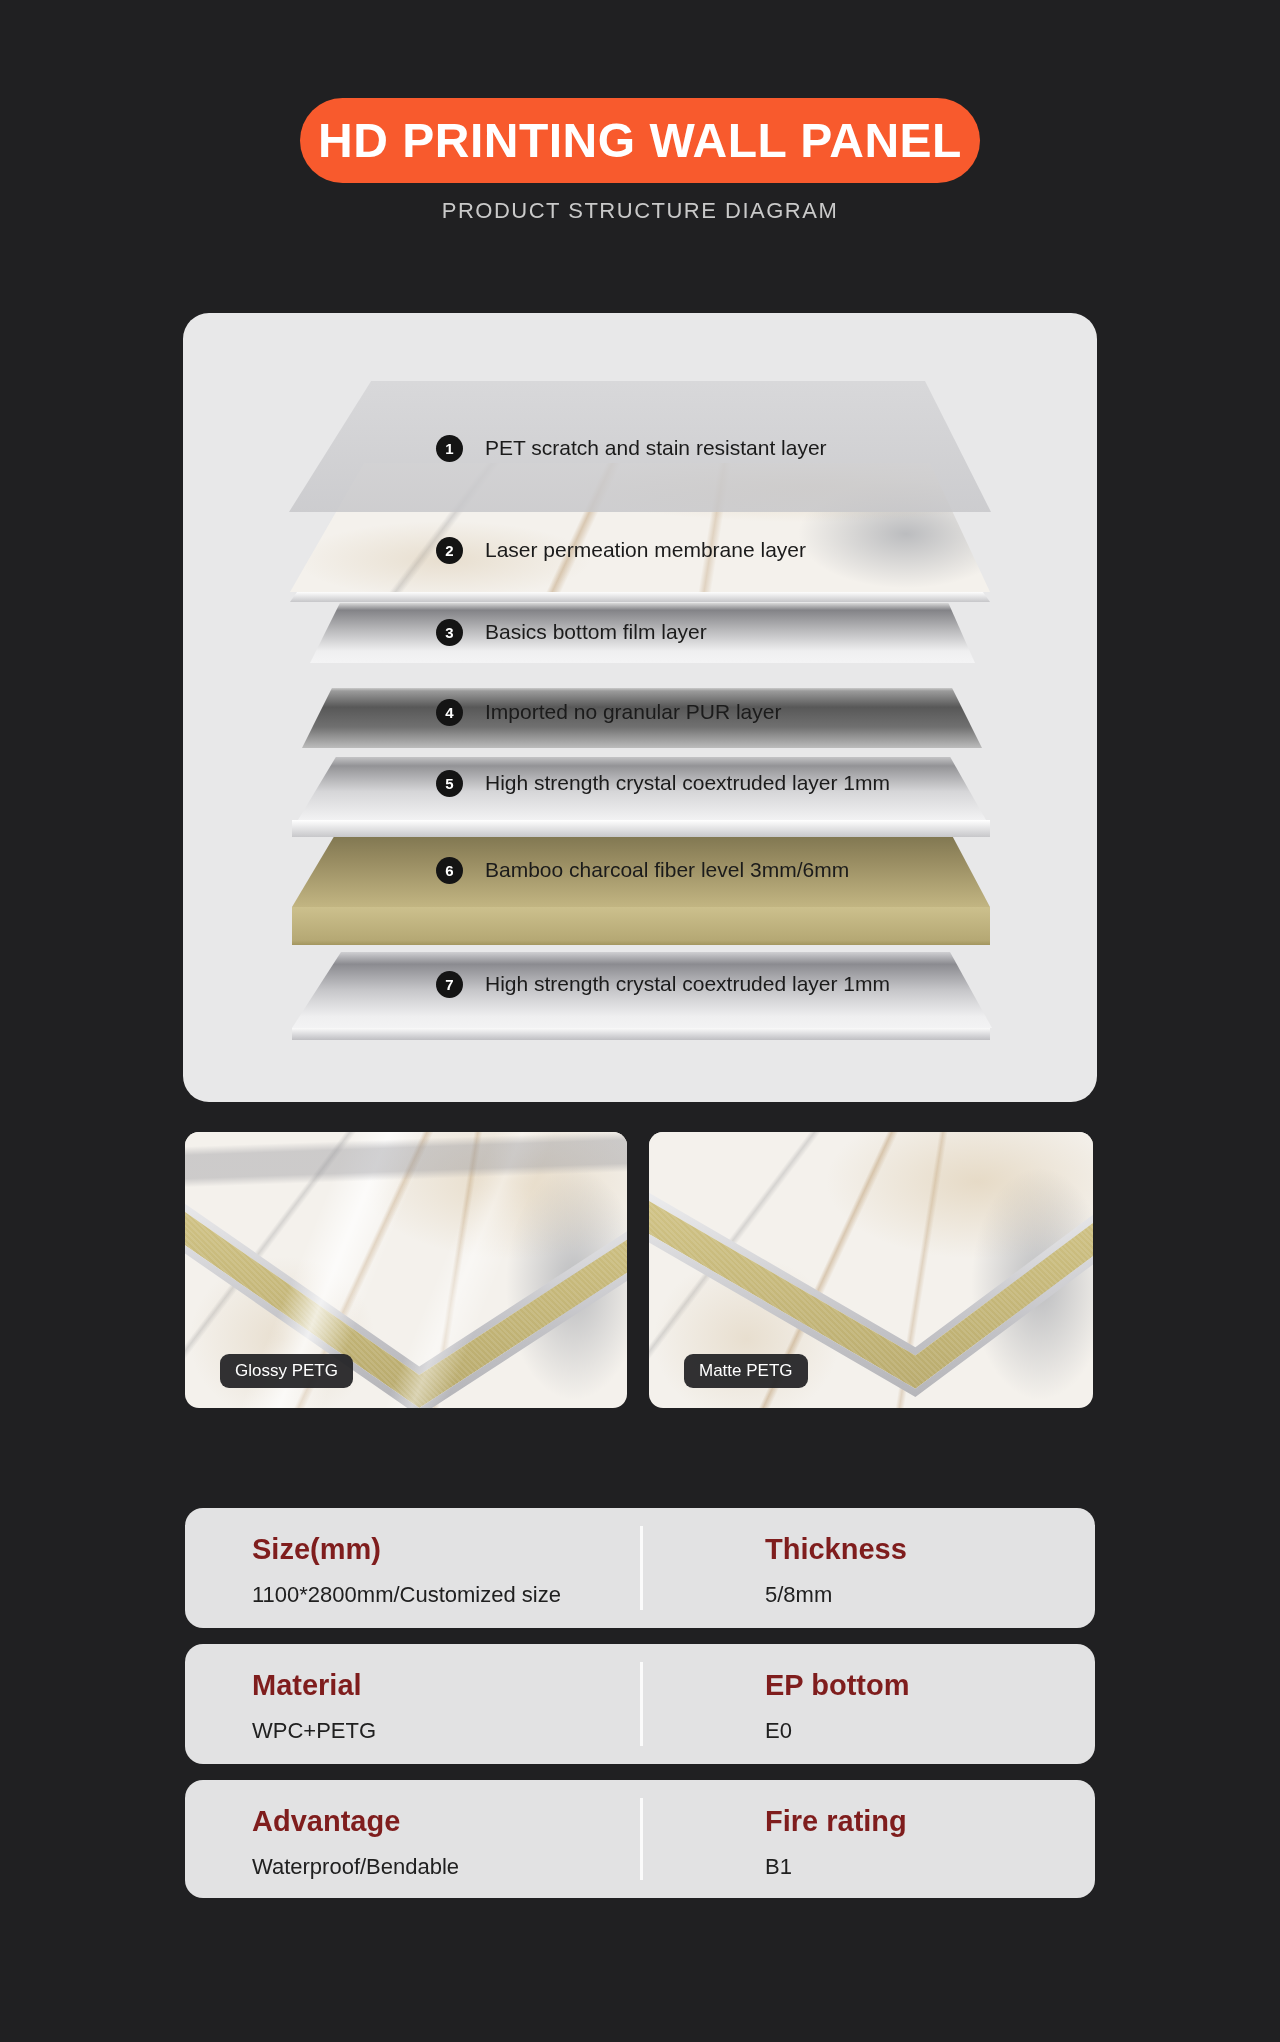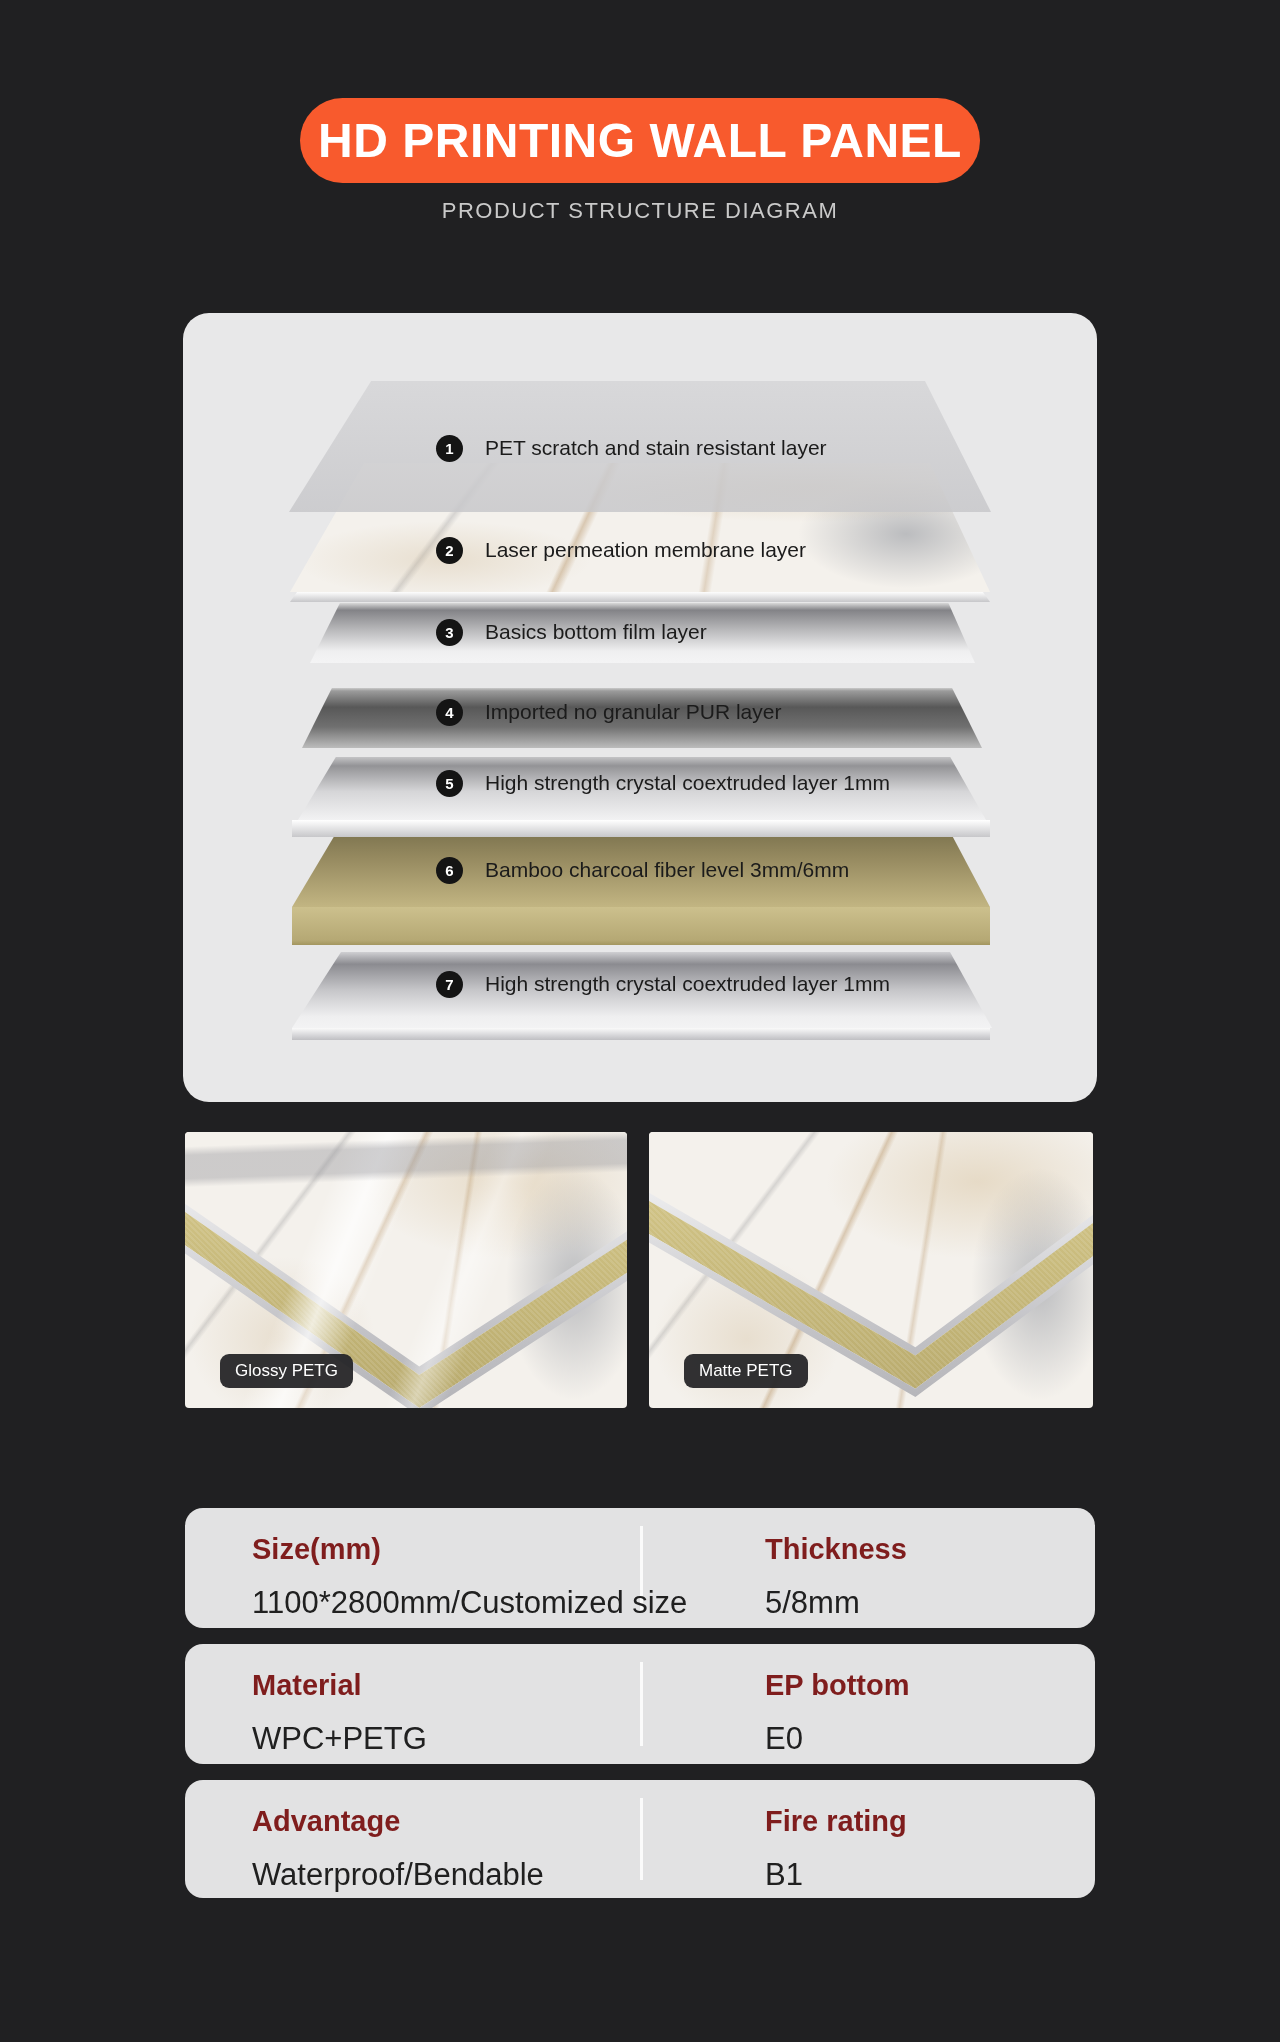--- a/index.html
+++ b/index.html
@@ -56,21 +56,21 @@
   .l7strip{left:109px;top:715px;width:698px;height:12px;z-index:1;
       background:linear-gradient(180deg,#fafafa,#bfbfc3);}
 
   .layer-row{position:absolute;left:253px;height:30px;display:flex;align-items:center;z-index:20;}
   .r1{top:120px}.r2{top:222px}.r3{top:304px}.r4{top:384px}.r5{top:455px}.r6{top:542px}.r7{top:656px}
   .num-badge{width:27px;height:27px;border-radius:50%;background:#141414;color:#ffffff;
              font-size:15px;font-weight:700;display:flex;align-items:center;justify-content:center;flex:0 0 27px;}
   .layer-label{margin-left:22px;font-size:21px;font-weight:500;color:#1b1b1b;white-space:nowrap;}
 
   
-  .photo{position:absolute;top:1132px;height:276px;border-radius:4px;overflow:hidden;}
+  .photo{position:absolute;top:1132px;height:276px;border-radius:14px;overflow:hidden;}
   .photo-left{left:185px;width:442px;}
   .photo-right{left:649px;width:444px;}
   .photo .fill{position:absolute;inset:0;}
   .surface{position:absolute;inset:0;}
   .photo-left .surface{clip-path:polygon(0 0,100% 0,100% 36%,53% 85%,0 26%);}
   .photo-left .silver1{clip-path:polygon(0 26%,53% 85%,100% 36%,100% 39%,53% 88%,0 29%);}
   .photo-left .khaki{clip-path:polygon(0 29%,53% 88%,100% 39%,100% 51%,53% 100%,0 41%);}
   .photo-left .silver2{clip-path:polygon(0 41%,53% 100%,100% 51%,100% 54%,53% 103%,0 44%);}
   .photo-right .surface{clip-path:polygon(0 0,100% 0,100% 30%,60% 78%,0 22%);}
   .photo-right .silver1{clip-path:polygon(0 22%,60% 78%,100% 30%,100% 33%,60% 81%,0 25%);}
@@ -90,21 +90,21 @@
   .photo-badge span{color:#ffffff;font-size:17px;font-weight:500;white-space:nowrap;}
 
   
   .spec-card{position:absolute;left:185px;width:910px;height:120px;background:#e2e2e3;border-radius:18px;}
   .spec1{top:1508px}.spec2{top:1644px}.spec3{top:1780px;height:118px}
   .spec-divider{position:absolute;left:455px;top:18px;bottom:18px;width:3px;background:#fbfbfb;}
   .spec-col{position:absolute;top:22px;}
   .col-left{left:67px;}
   .col-right{left:580px;}
   .spec-title{font-size:29px;font-weight:700;color:#7f1d1d;line-height:38px;}
-  .spec-value{font-size:31px;font-weight:400;color:#202020;line-height:30px;margin-top:20px;}
+  .spec-value{font-size:22px;font-weight:400;color:#202020;line-height:30px;margin-top:12px;}
 </style>
 </head>
 <body>
 
 <div class="page">
 
   <div class="title-pill">
     <span>HD PRINTING WALL PANEL</span>
   </div>
   <div class="subtitle">PRODUCT STRUCTURE DIAGRAM</div>

